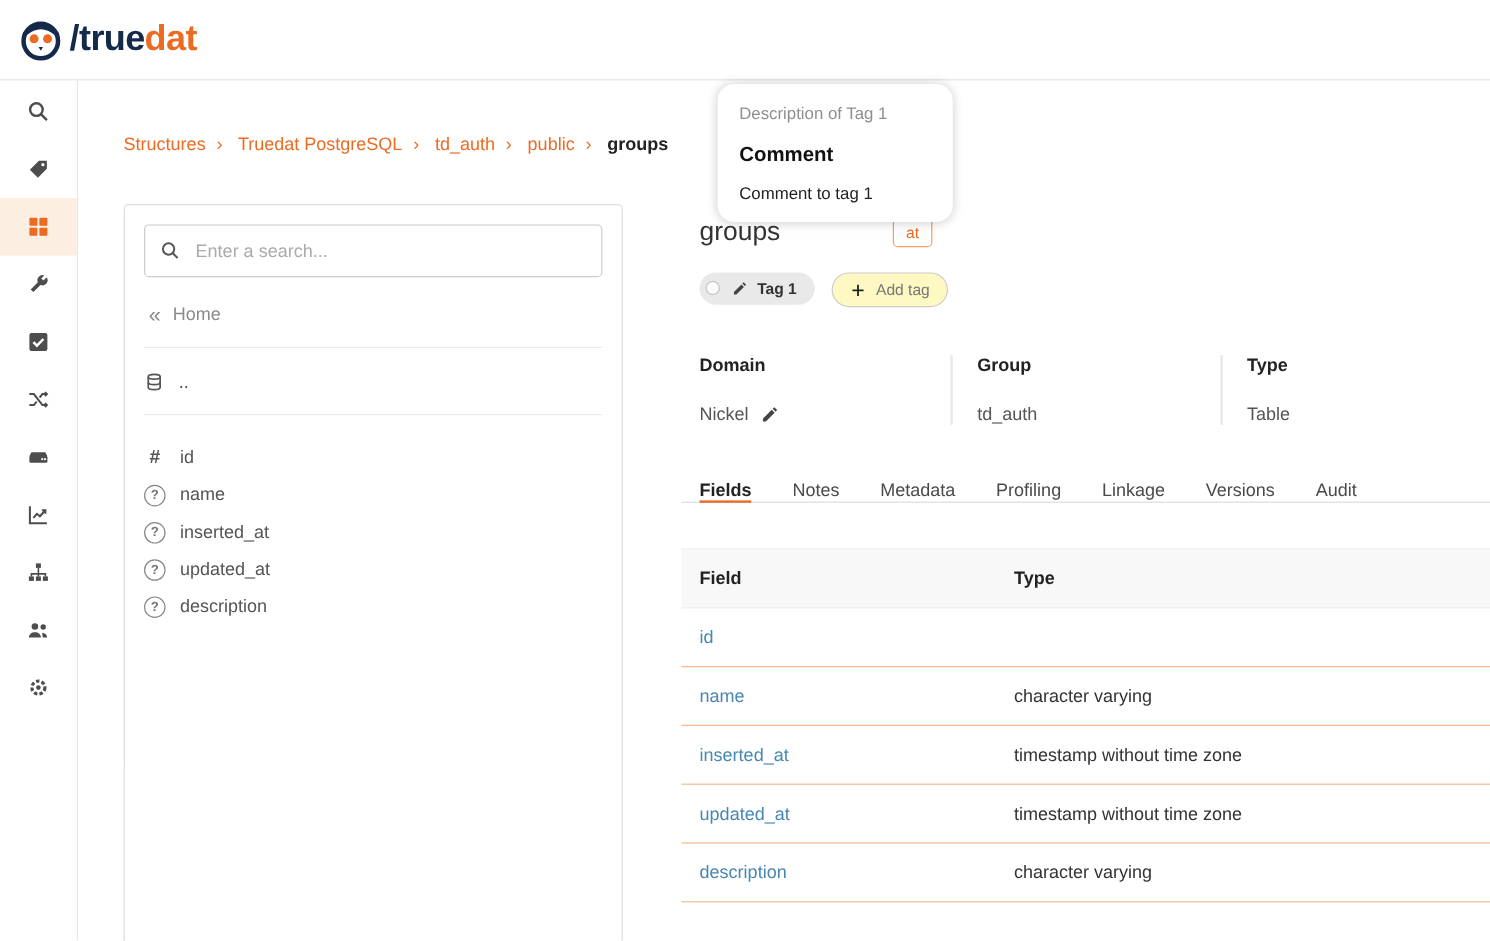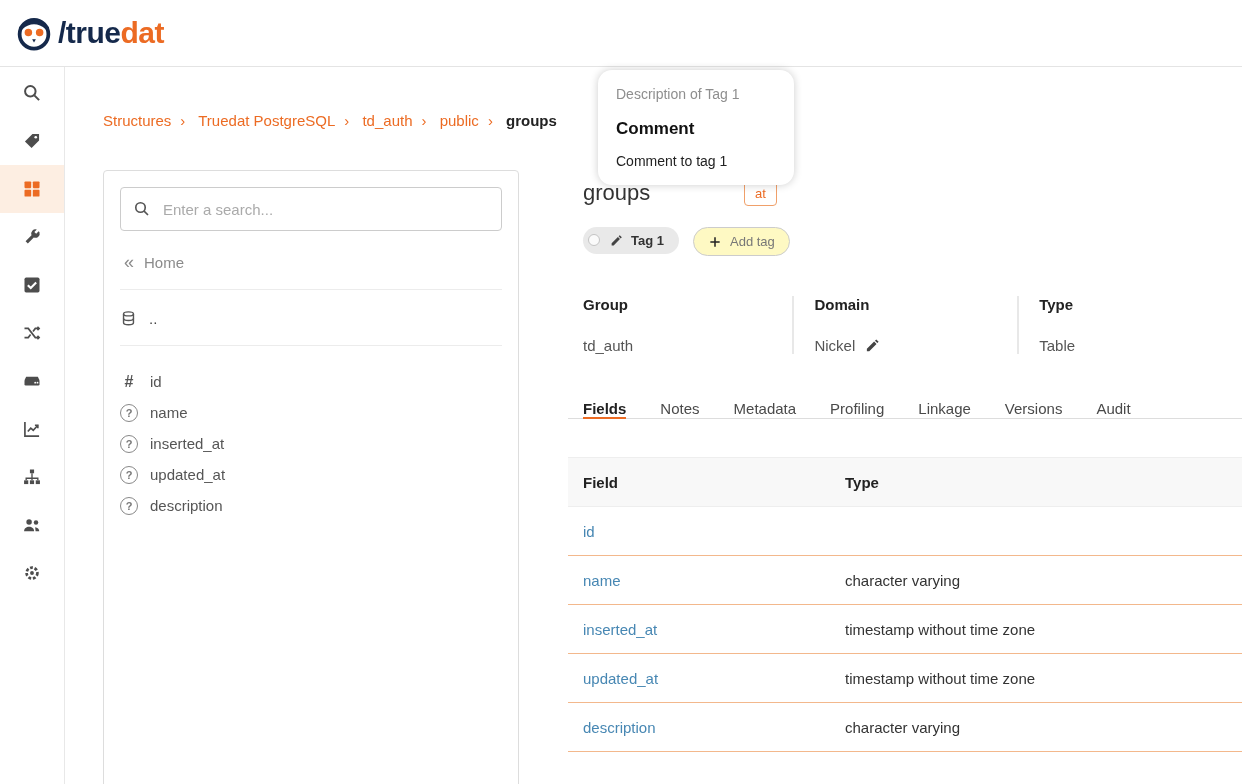--- a/index.html
+++ b/index.html
@@ -292,40 +292,40 @@
               <path d="M12 4v16M4 12h16"></path>
             </svg>
           </span>
         <span>Add tag</span>
       </div>
     </div>
 
     <div class="details">
 
         <div class="detail-col">
-          <div class="detail-label">Group</div>
-          <div class="detail-value-row">
-            <span class="detail-value">td_auth</span>
-
-          </div>
-        </div>
-
-        <div class="detail-col">
           <div class="detail-label">Domain</div>
           <div class="detail-value-row">
             <span class="detail-value">Nickel</span>
             <span class="pencil">
               <svg width="15" height="15" viewBox="0 0 24 24" fill="currentColor">
                 <path d="M3 17.3 14.6 5.6l3.8 3.8L6.8 21.1 3 21.1zM15.9 4.3l2.1-2.1 3.8 3.8-2.1 2.1z"></path>
               </svg>
             </span>
           </div>
         </div>
 
         <div class="detail-col">
+          <div class="detail-label">Group</div>
+          <div class="detail-value-row">
+            <span class="detail-value">td_auth</span>
+
+          </div>
+        </div>
+
+        <div class="detail-col">
           <div class="detail-label">Type</div>
           <div class="detail-value-row">
             <span class="detail-value">Table</span>
 
           </div>
         </div>
       </div>
 
     <div class="tabs">
 

